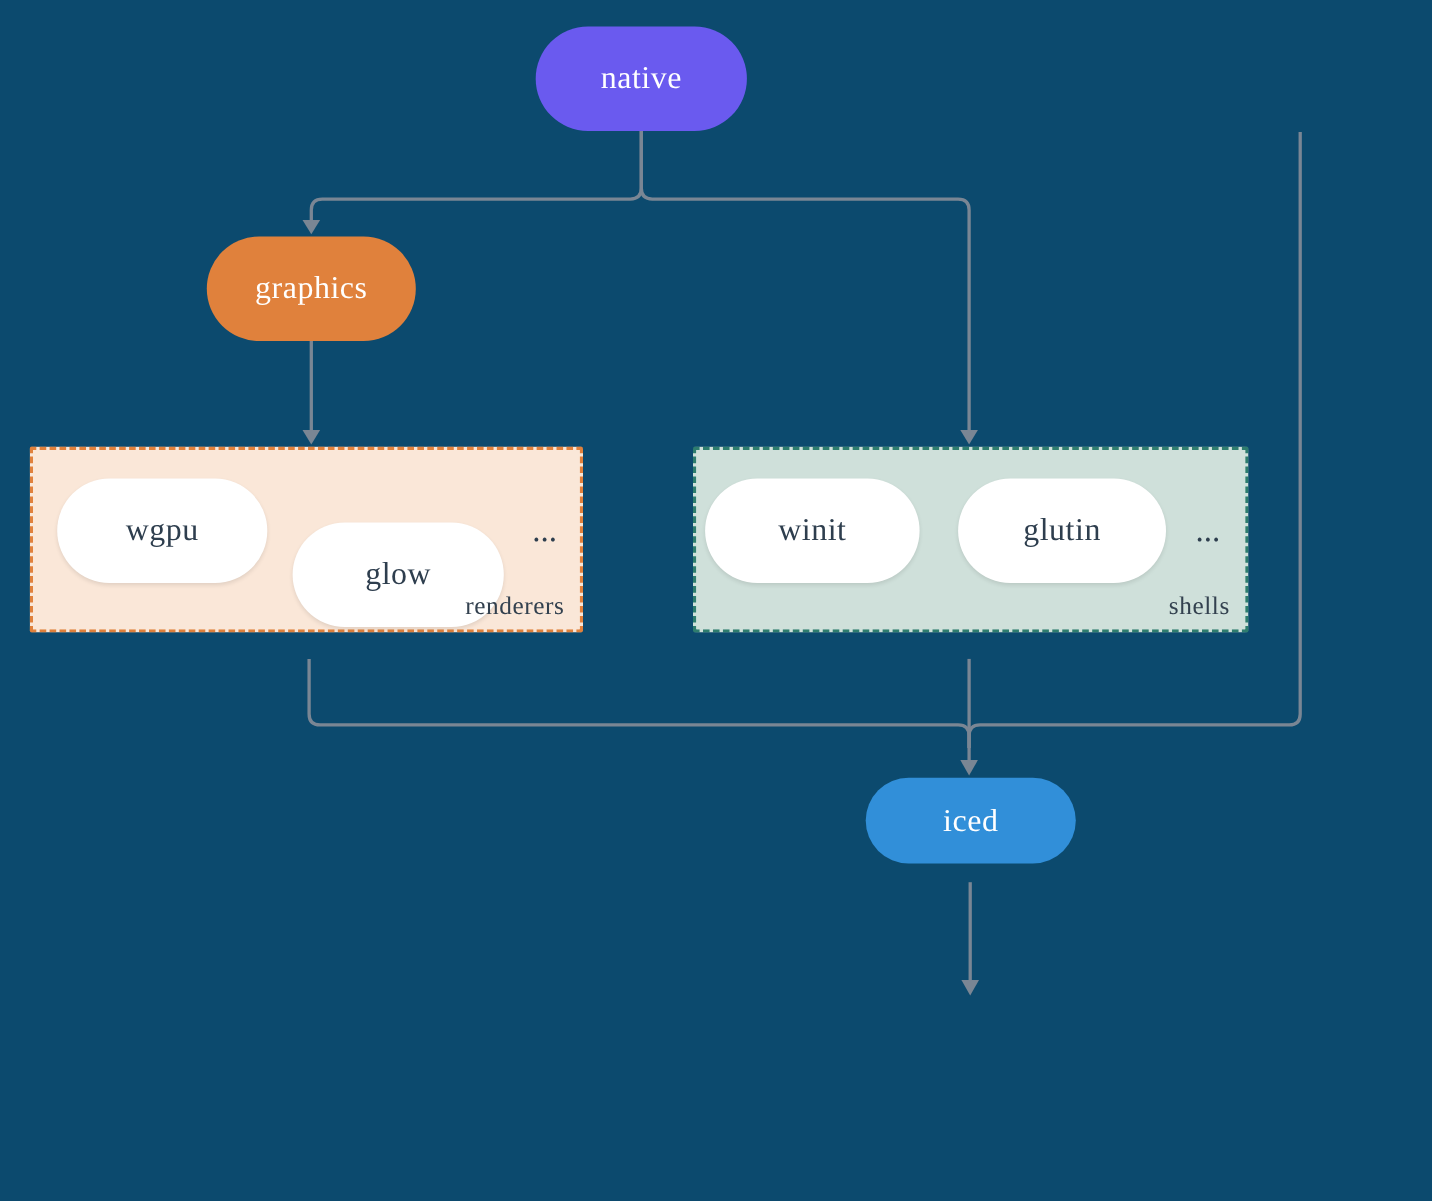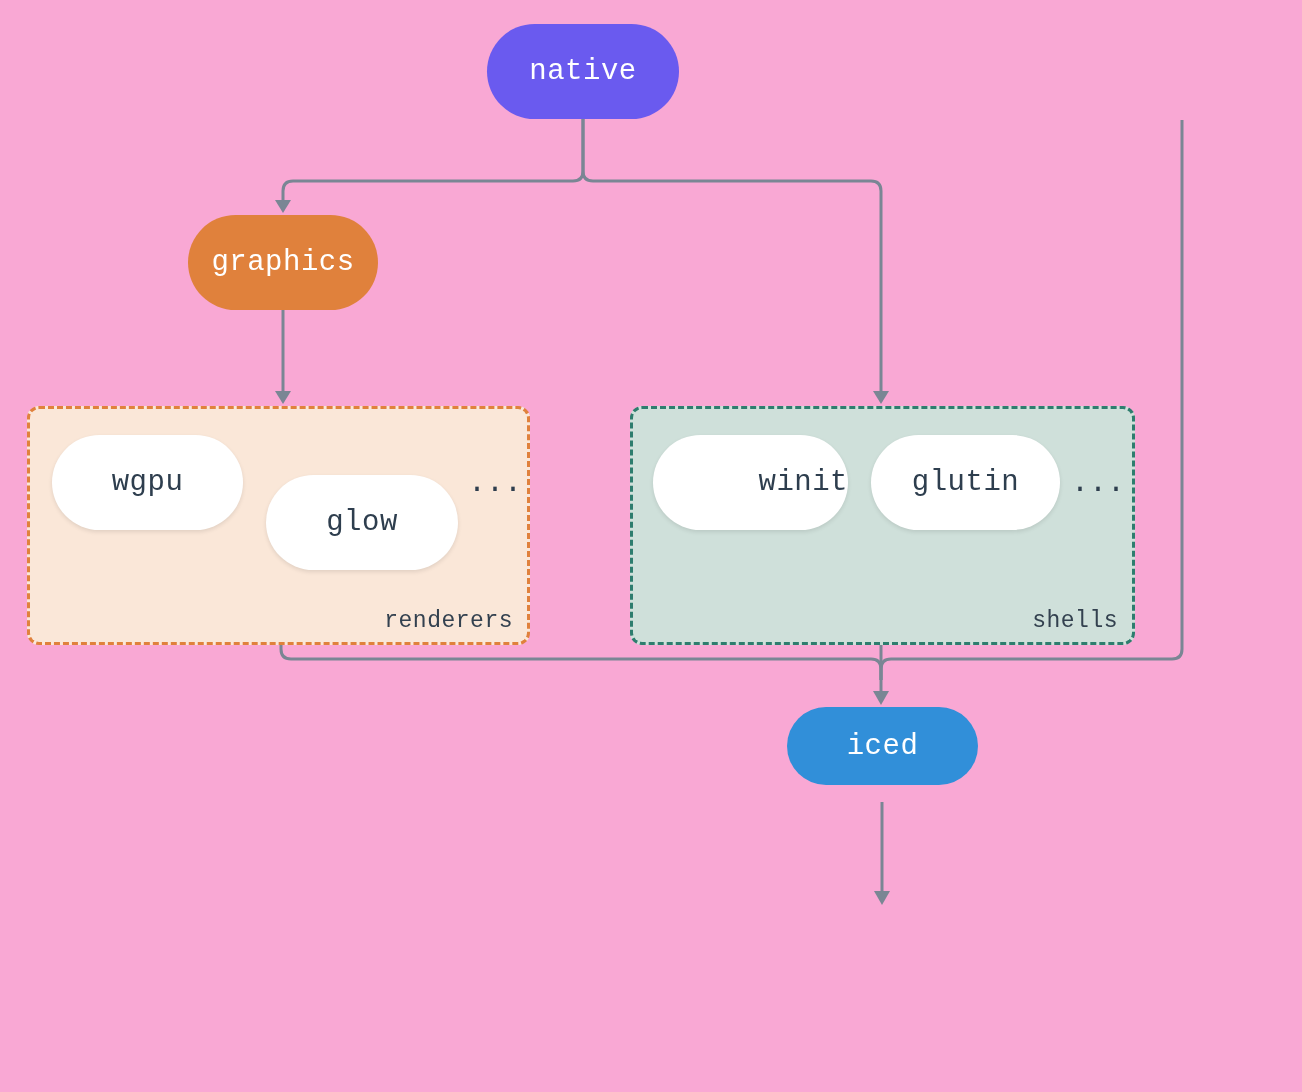--- a/index.html
+++ b/index.html
@@ -4,22 +4,22 @@
 <style>
   html, body {
     margin: 0;
     padding: 0;
     background: #000000;
   }
   .stage {
     position: relative;
     width: 1302px;
     height: 1092px;
-    background: #f9a8d4;
-    font-family: Liberation Mono, monospace;
+    background: #0c4a6e;
+    font-family: Liberation Serif, serif;
     overflow: hidden;
   }
   .connectors {
     position: absolute;
     left: 0;
     top: 0;
     width: 1302px;
     height: 1092px;
   }
   .pill {
@@ -33,23 +33,23 @@
     letter-spacing: 0.5px;
   }
   .pill-native   { left: 487px; top: 24px;  width: 192px; height: 95px; background: #6A5AEF; }
   .pill-web      { left: 1087px; top: 25px; width: 191px; height: 95px; background: #6A5AEF; }
   .pill-graphics { left: 188px; top: 215px; width: 190px; height: 95px; background: #E0813C; }
   .pill-iced     { left: 787px; top: 707px; width: 191px; height: 78px; background: #318FD9; }
 
   .group-box {
     position: absolute;
     top: 406px;
-    height: 239px;
+    height: 169px;
     box-sizing: border-box;
-    border-radius: 12px;
+    border-radius: 2px;
   }
   .box-renderers {
     left: 27px;
     width: 503px;
     background: #FAE7D8;
     border: 3px dashed #E0813C;
   }
   .box-shells {
     left: 630px;
     width: 505px;
@@ -65,21 +65,21 @@
     display: flex;
     align-items: center;
     justify-content: center;
     color: #2E3E4E;
     font-size: 29px;
     letter-spacing: 0.5px;
     box-shadow: 0 2px 4px rgba(0,0,0,0.10);
   }
   .box-renderers .item-0 { left: 22px;  width: 191px; }
   .box-renderers .item-1 { left: 236px; width: 192px; margin-top: 40px; }
-  .box-shells    .item-0 { left: 20px;  width: 195px; justify-content: flex-end; }
+  .box-shells    .item-0 { left: 8px;  width: 195px; }
   .box-shells    .item-1 { left: 238px; width: 189px; }
   .dots {
     position: absolute;
     top: 26px;
     left: 443px;
     width: 44px;
     height: 95px;
     display: flex;
     align-items: center;
     justify-content: center;

